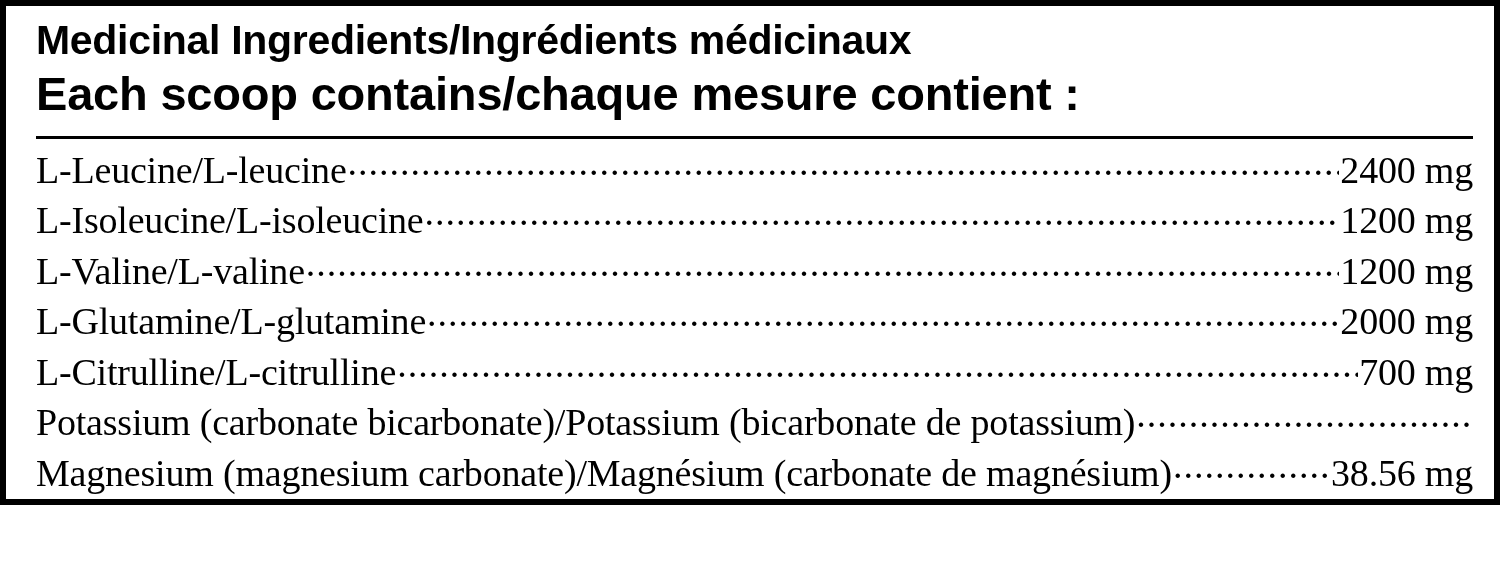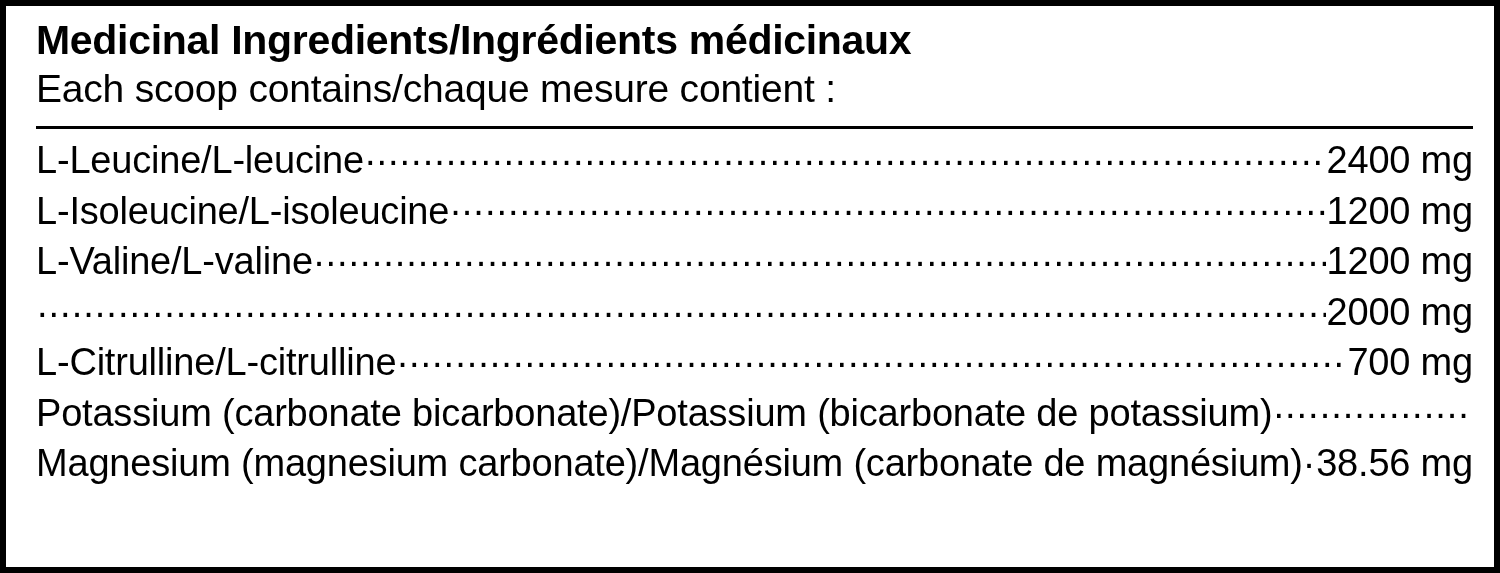--- a/index.html
+++ b/index.html
@@ -7,56 +7,57 @@
     padding: 0;
     background: #ffffff;
   }
   body {
     font-family: "Liberation Sans", sans-serif;
     color: #000000;
   }
   .panel {
     position: relative;
     width: 1500px;
-    height: 573px;
+    height: 505px;
     box-sizing: border-box;
     background: #ffffff;
     border: 6px solid #000000;
     overflow: hidden;
   }
   .inner {
     position: absolute;
     left: 30px;
     right: 24px;
     top: 10px;
   }
   .title {
     font-size: 41px;
     font-weight: bold;
     letter-spacing: -0.3px;
     line-height: 1.18;
     white-space: nowrap;
   }
   .subtitle {
-    font-size: 39px;
-    font-weight: normal;
+    font-size: 47px;
+    font-weight: bold;
     letter-spacing: -0.2px;
     line-height: 1.2;
     white-space: nowrap;
     margin-top: 2px;
   }
   .rule {
     height: 3px;
     background: #000000;
     margin-top: 13px;
     margin-bottom: 6px;
     width: 1437px;
   }
   .rows {
     width: 1437px;
+    font-family: Liberation Serif, serif;
   }
   .row {
     display: flex;
     align-items: baseline;
     font-size: 38px;
     line-height: 1.33;
     white-space: nowrap;
     letter-spacing: -0.2px;
   }
   .row .name {
@@ -112,20 +113,21 @@
         <span class="value">1200 mg</span>
       </div>
 
       <div class="row">
         <span class="name">L-Valine/L-valine</span>
         <span class="leader"></span>
         <span class="value">1200 mg</span>
       </div>
 
       <div class="row">
+        <span class="name">L-Glutamine/L-glutamine</span>
         <span class="leader"></span>
         <span class="value">2000 mg</span>
       </div>
 
       <div class="row">
         <span class="name">L-Citrulline/L-citrulline</span>
         <span class="leader"></span>
         <span class="value">700 mg</span>
       </div>
 

